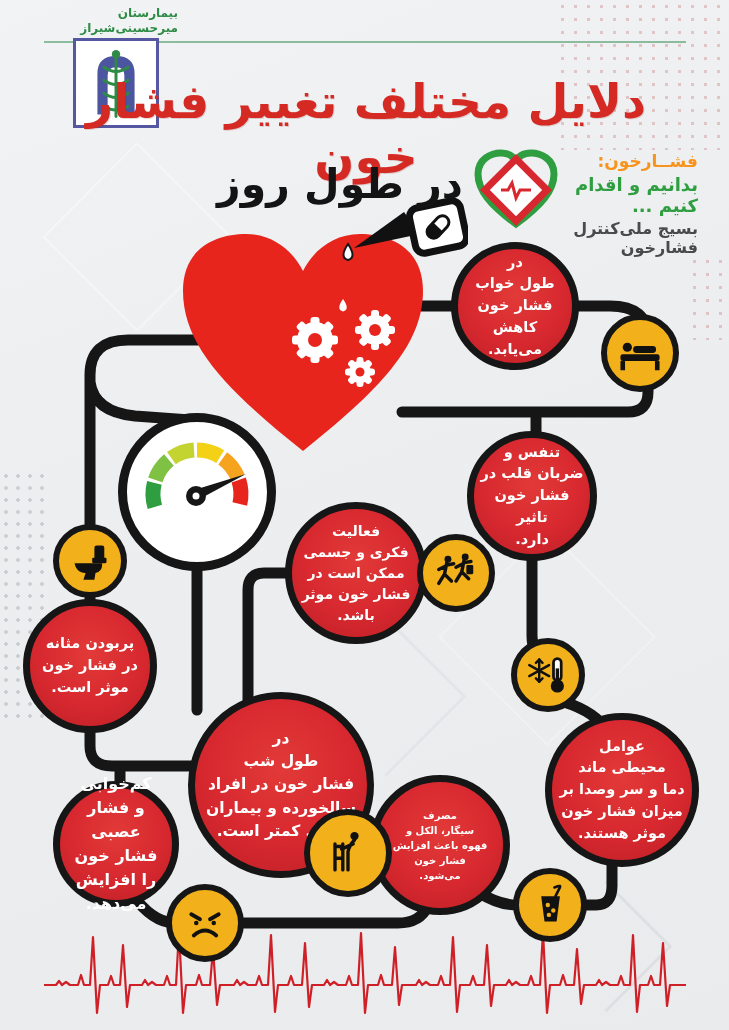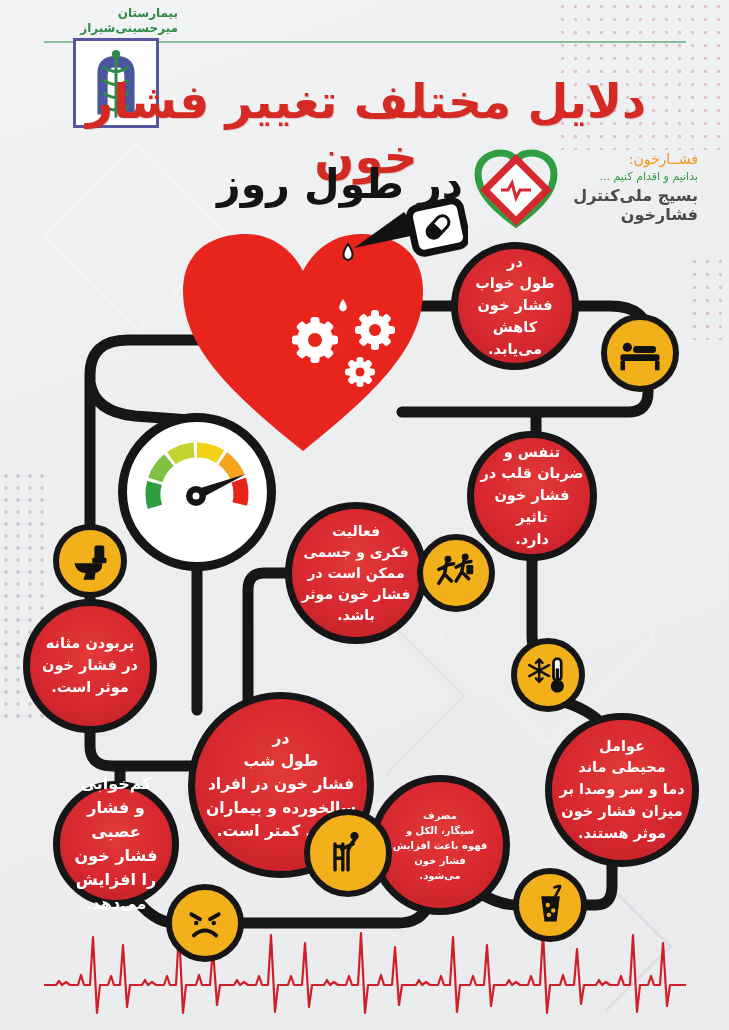--- a/index.html
+++ b/index.html
@@ -17,22 +17,22 @@
   .hospital .hname{color:#2e8b46;font-weight:bold;font-size:12px;line-height:1.25;direction:rtl;}
   .hbox{margin:2px auto 0;width:86px;height:90px;background:#fff;border:3px solid #5558a0;
         display:flex;align-items:center;justify-content:center;box-sizing:border-box;}
   .title-red{position:absolute;left:60px;top:74px;width:612px;text-align:center;z-index:8;
              color:#d42a23;font-weight:bold;font-size:47px;direction:rtl;letter-spacing:-1px;
              text-shadow:1px 1px 0 rgba(120,0,0,.15);}
   .title-black{position:absolute;left:140px;top:160px;width:400px;text-align:center;z-index:8;
              color:#141414;font-weight:bold;font-size:41px;direction:rtl;}
   .campaign{position:absolute;left:470px;top:144px;width:230px;z-index:8;display:flex;align-items:flex-start;}
   .campaign-text{width:132px;margin-left:4px;text-align:right;direction:rtl;margin-top:8px;}
-  .campaign-text .cname{color:#f7941d;font-weight:normal;font-size:14px;line-height:1.1;}
-  .campaign-text .cslogan{color:#2f9e41;font-weight:normal;font-size:11px;margin-top:3px;}
+  .campaign-text .cname{color:#f7941d;font-weight:bold;font-size:17px;line-height:1.1;}
+  .campaign-text .cslogan{color:#2f9e41;font-weight:bold;font-size:18px;margin-top:3px;}
   .campaign-text .corg{color:#4a4a4a;font-size:16px;font-weight:bold;margin-top:3px;}
   
   .bubble{position:absolute;border-radius:50%;box-sizing:border-box;
           background:radial-gradient(circle at 50% 40%,#e23a38 0%,#d7282f 55%,#bd1f26 100%);
           border:7px solid #161616;color:#fff;display:flex;align-items:center;justify-content:center;
           text-align:center;font-weight:bold;white-space:pre-line;direction:rtl;line-height:1.5;
           z-index:5;padding:6px;}
   
   .badge{position:absolute;border-radius:50%;box-sizing:border-box;background:#f2b11b;
          border:6px solid #161616;display:flex;align-items:center;justify-content:center;z-index:6;}

